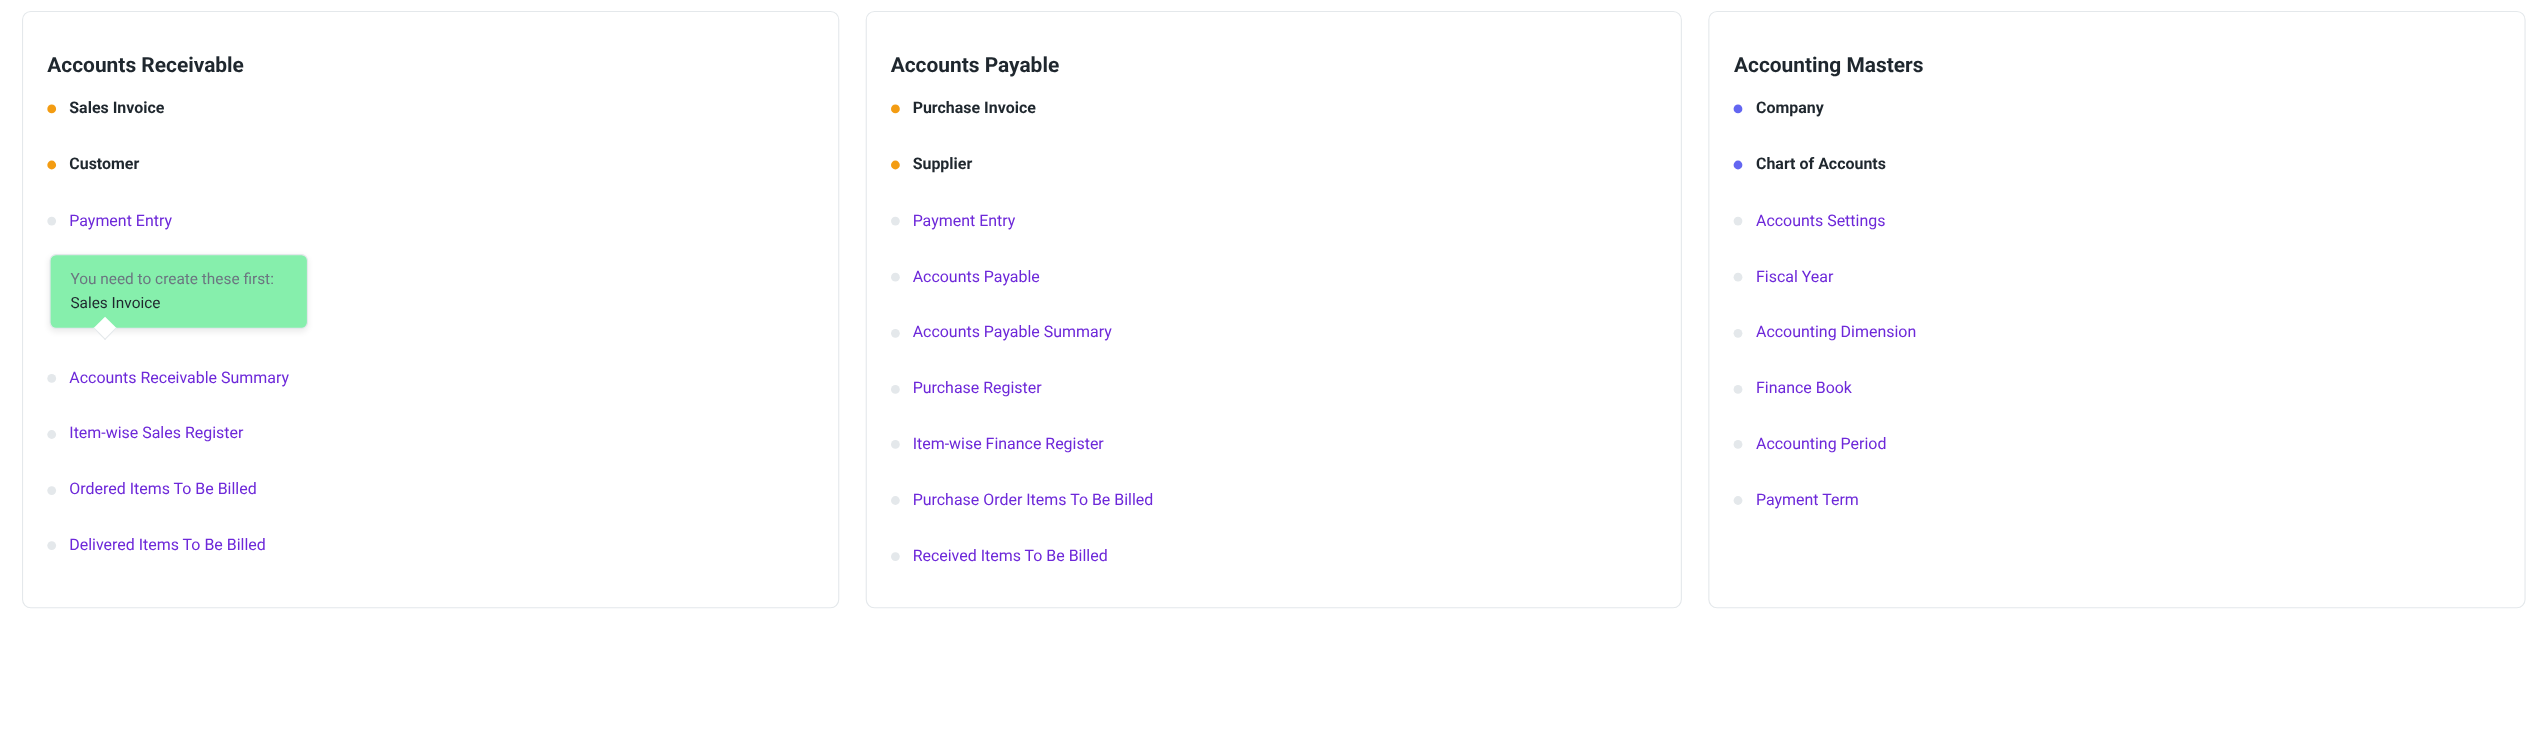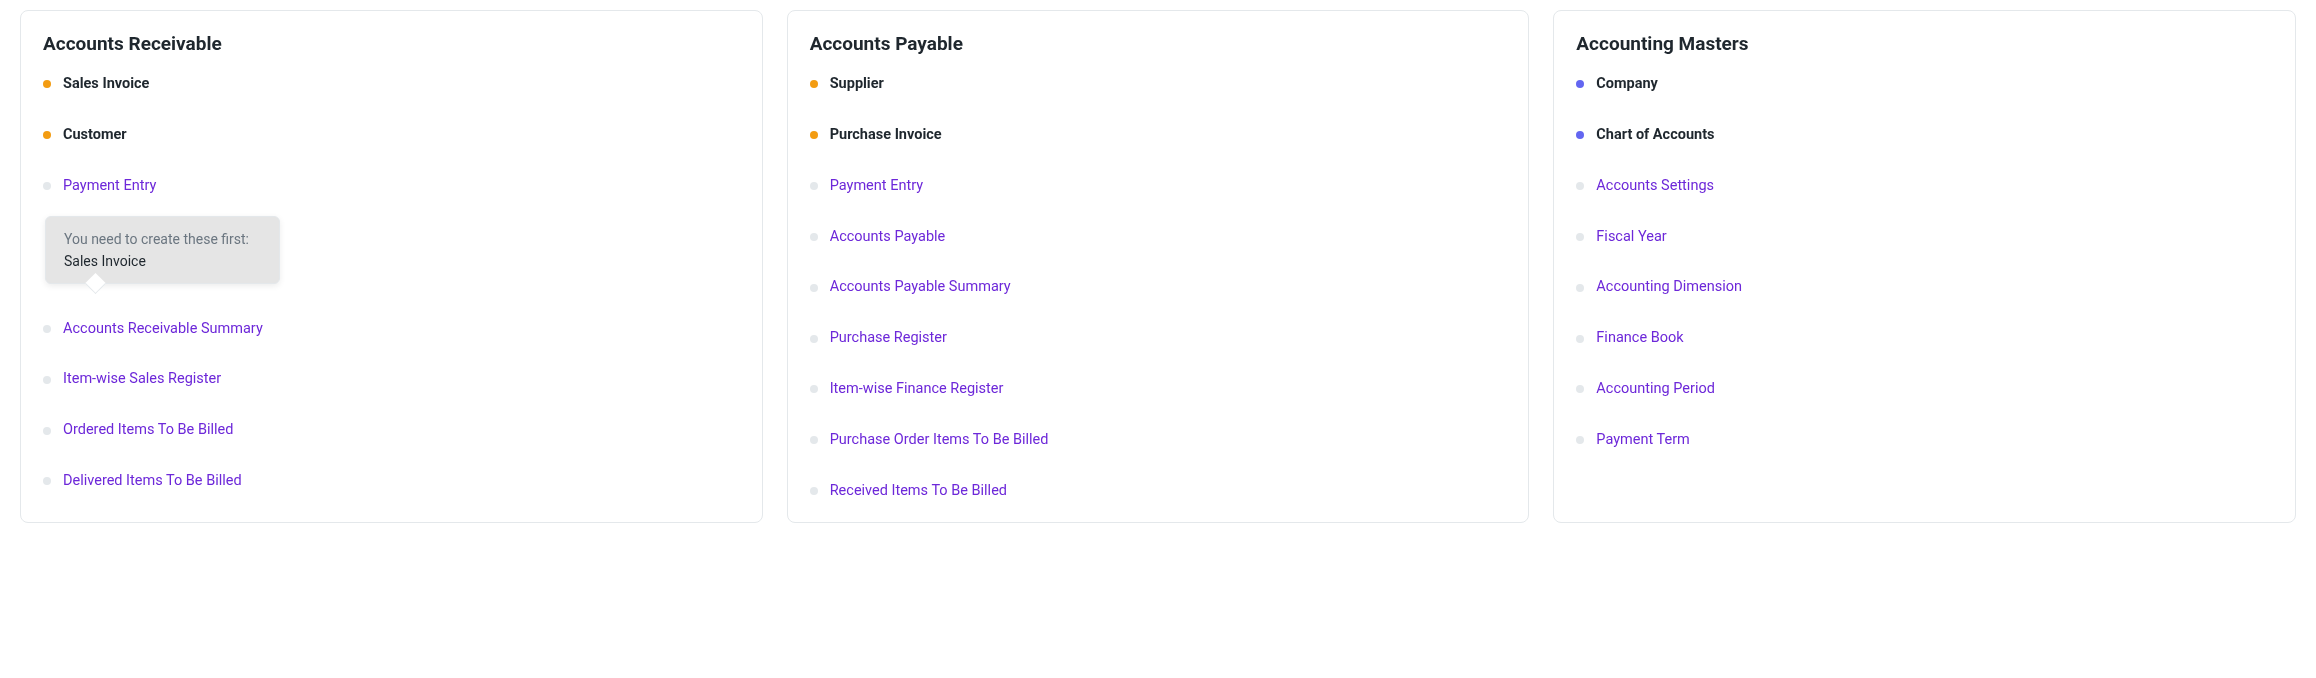--- a/index.html
+++ b/index.html
@@ -12,21 +12,21 @@
     }
     .cards-row {
       display: flex;
       gap: 24px;
       align-items: stretch;
     }
     .card {
       flex: 1;
       border: 1px solid #e4e8eb;
       border-radius: 8px;
-      padding: 21px 22px;
+      padding: 36px 22px;
       background: #ffffff;
       position: relative;
     }
     .card-title {
       font-size: 19px;
       font-weight: 700;
       color: #1f272e;
       margin-bottom: 20px;
     }
     .items {
@@ -52,21 +52,21 @@
     .indicator.grey { background: #e4e8eb; }
     .item-label {
       font-size: 14.5px;
       line-height: 1.3;
       color: #1f272e;
     }
     .item.active .item-label { font-weight: 700; color: #1f272e; }
     .item.inactive .item-label { color: #6d28d9; }
     .tooltip {
       position: absolute;
-      background: #e5e5e5;
+      background: #86efac;
       border: 1px solid #e4e8eb;
       border-radius: 6px;
       padding: 14px 18px;
       box-shadow: 0 2px 6px rgba(0,0,0,0.08);
       z-index: 10;
       min-width: 235px;
     }
     .tooltip-line1 {
       color: #6b7680;
       font-size: 14px;
@@ -143,26 +143,26 @@
 
     </div>
   </div>
 
   <div class="card">
     <div class="card-title">Accounts Payable</div>
     <div class="items">
 
       <div class="item active">
         <span class="indicator orange"></span>
+        <span class="item-label">Purchase Invoice</span>
+      </div>
+
+      <div class="item active">
+        <span class="indicator orange"></span>
         <span class="item-label">Supplier</span>
-      </div>
-
-      <div class="item active">
-        <span class="indicator orange"></span>
-        <span class="item-label">Purchase Invoice</span>
       </div>
 
       <div class="item inactive">
         <span class="indicator grey"></span>
         <span class="item-label">Payment Entry</span>
       </div>
 
       <div class="item inactive">
         <span class="indicator grey"></span>
         <span class="item-label">Accounts Payable</span>

